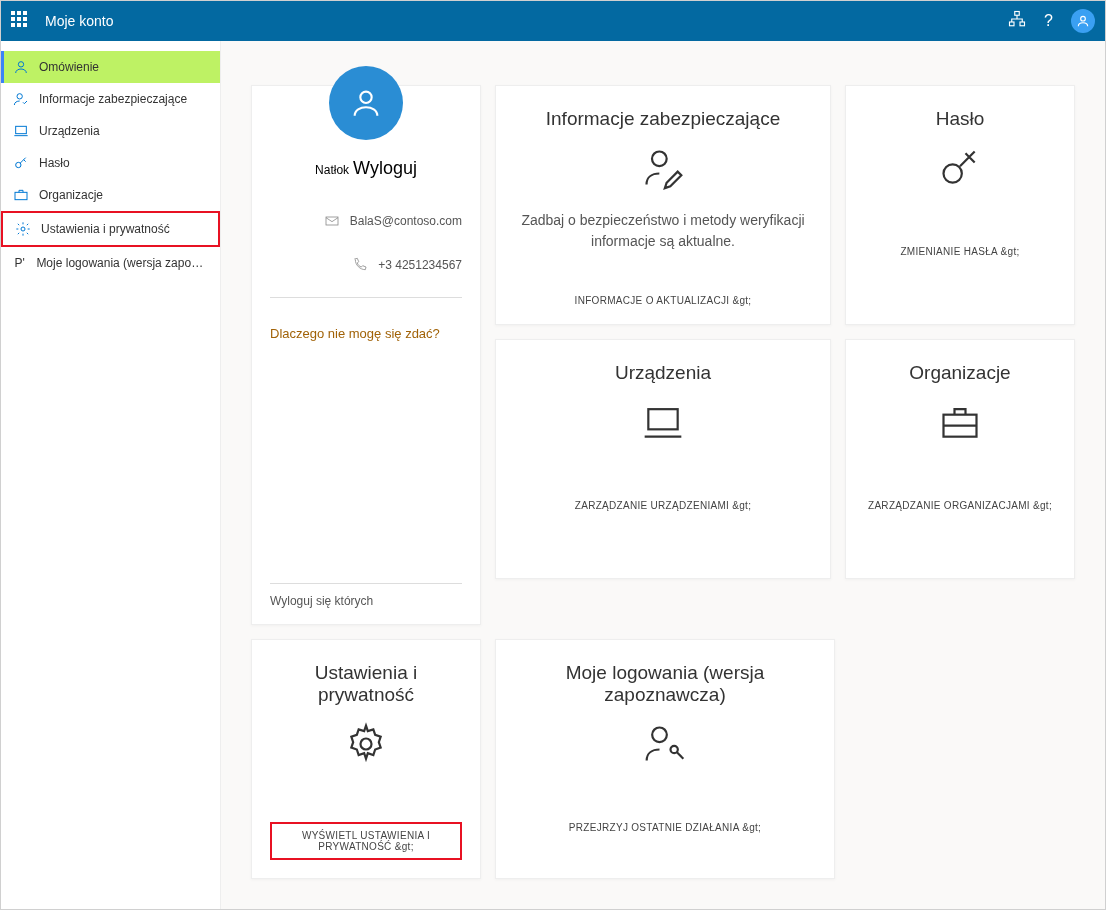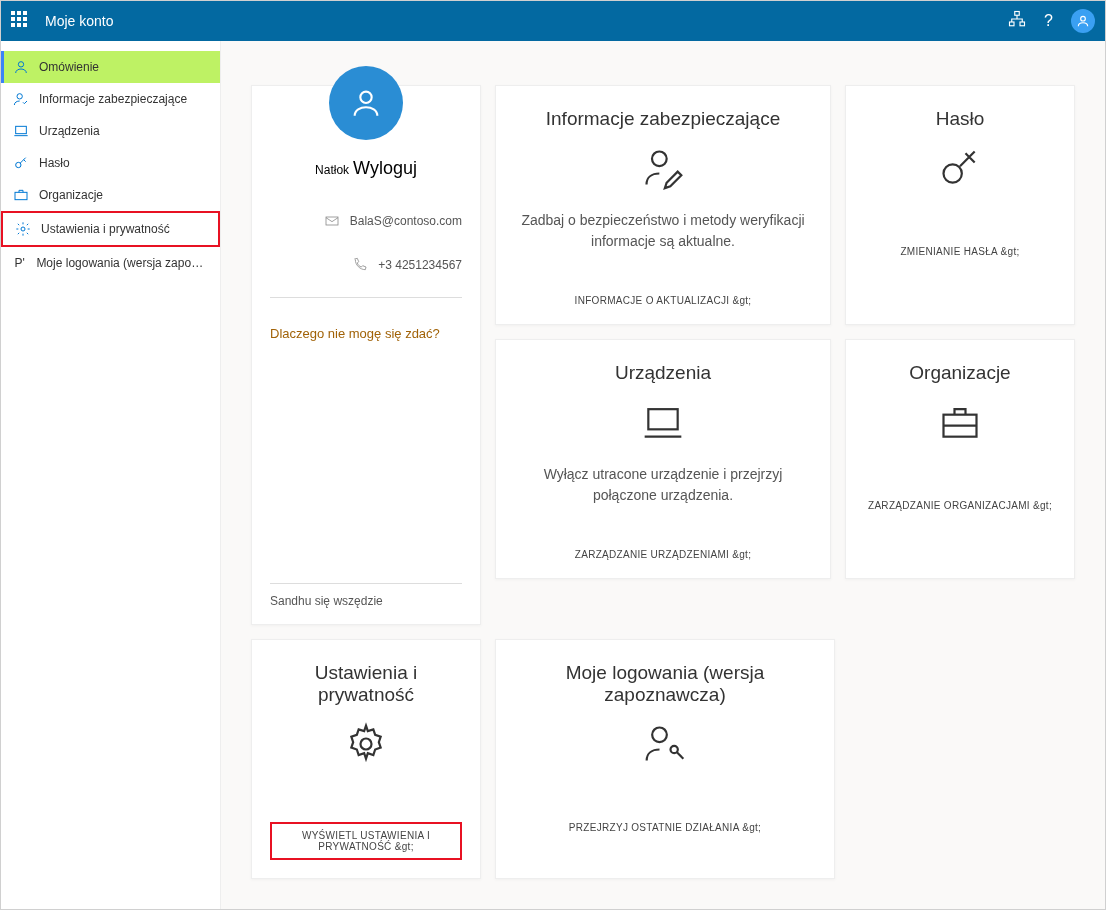--- a/index.html
+++ b/index.html
@@ -170,21 +170,21 @@
         <div class="profile-row">
           <svg viewBox="0 0 24 24">
               <path d="M5 4c0 8 7 15 15 15l1-4-5-2-2 2c-3-1-5-3-6-6l2-2-2-5-4 1z"></path>
             </svg>
           <span>+3 4251234567</span>
         </div>
         <div class="divider"></div>
         <div class="question">Dlaczego nie mogę się zdać?</div>
         <div style="flex:1"></div>
         <div class="divider"></div>
-        <div class="signout">Sandhu się wszędzie</div>
+        <div class="signout">Wyloguj się których</div>
       </div>
 
       <div class="col" style="flex:1; margin-top:24px;">
         <div class="top-right-col">
 
           <div class="card tile">
             <div class="tile-title">Informacje zabezpieczające</div>
             <div class="tile-icon">
               <svg viewBox="0 0 24 24">
                   <circle cx="10" cy="7" r="4"></circle>
@@ -210,21 +210,20 @@
         <div class="top-right-col">
 
           <div class="card tile">
             <div class="tile-title">Urządzenia</div>
             <div class="tile-icon">
               <svg viewBox="0 0 24 24">
                   <rect x="4" y="5" width="16" height="11"></rect>
                   <path d="M2 20h20"></path>
                 </svg>
             </div>
-            <div class="tile-desc">Wyłącz utracone urządzenie i przejrzyj połączone urządzenia.</div>
             <div class="tile-action">ZARZĄDZANIE URZĄDZENIAMI &amp;gt;</div>
           </div>
 
           <div class="card tile small">
             <div class="tile-title">Organizacje</div>
             <div class="tile-icon">
               <svg viewBox="0 0 24 24">
                   <rect x="3" y="8" width="18" height="12"></rect>
                   <path d="M9 8V5h6v3M3 14h18"></path>
                 </svg>

